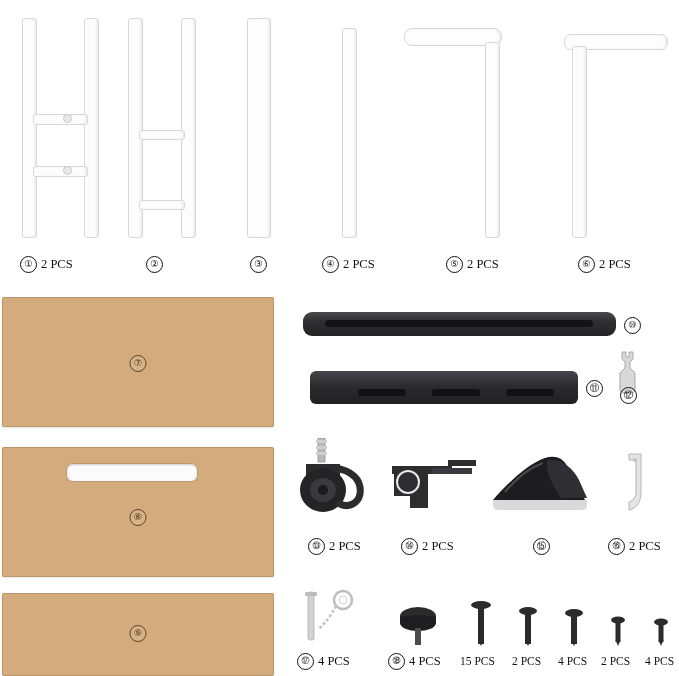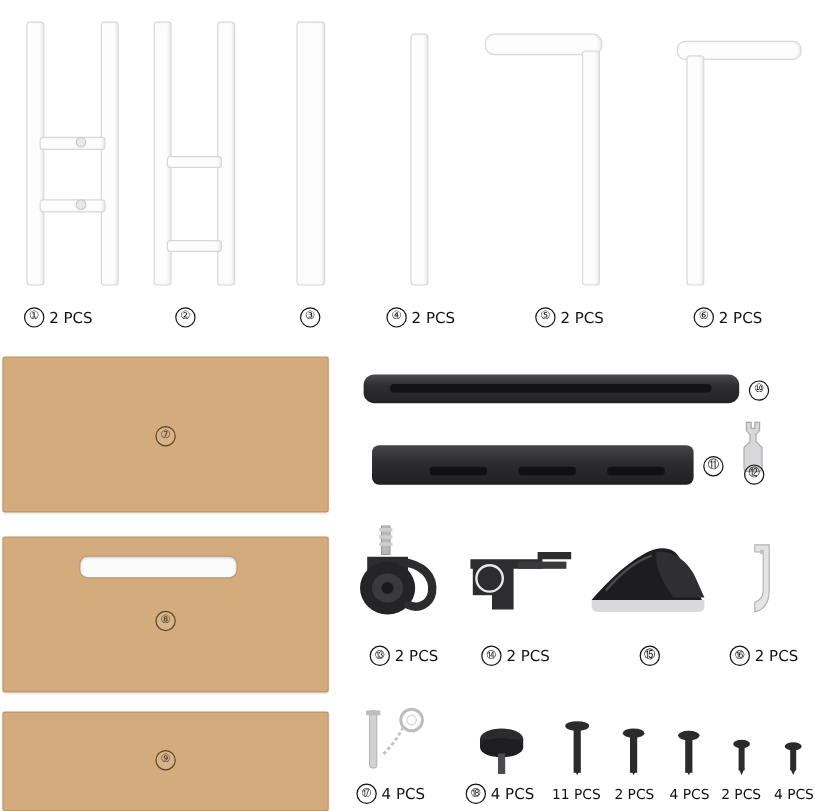--- a/index.html
+++ b/index.html
@@ -38,21 +38,21 @@
     width: 15px;
     height: 15px;
     border: 1px solid #111;
     border-radius: 50%;
     font-size: 9.5px;
     line-height: 14px;
     text-align: center;
     color: #111;
   }
   .circnum.wide { font-size: 8px; }
-  .lbl-txt { font-size: 12.5px; }
+  .lbl-txt { font-size: 12.5px; font-family: Liberation Serif, serif; }
   
   .tube {
     background: #fdfdfd;
     border: 1px solid #d8d8d8;
     border-radius: 3px;
     box-shadow: inset -2px 0 3px -1px rgba(0,0,0,0.10),
                 inset 2px 0 2px -1px rgba(255,255,255,0.9);
     position: absolute;
   }
   .bolt {
@@ -330,21 +330,21 @@
   </div>
 
   <div class="smallscrew" style="left:470px; top:600px; width:22px; height:46px;">
     <svg width="22" height="46" viewBox="0 0 22 46">
       <ellipse cx="11" cy="5" rx="10" ry="4" fill="#2b2b2e"></ellipse>
       <rect x="8" y="6" width="6" height="38" fill="#2b2b2e"></rect>
       <polygon points="8,40 14,40 11,46" fill="#2b2b2e"></polygon>
     </svg>
   </div>
   <div class="label" style="left:460px; top:655px;">
-    <span class="lbl-txt" style="font-size:11.5px;">11 PCS</span>
+    <span class="lbl-txt" style="font-size:11.5px;">15 PCS</span>
   </div>
 
   <div class="smallscrew" style="left:518px; top:606px; width:20px; height:40px;">
     <svg width="20" height="40" viewBox="0 0 20 40">
       <ellipse cx="10" cy="5" rx="9" ry="4" fill="#2b2b2e"></ellipse>
       <rect x="7" y="6" width="6" height="32" fill="#2b2b2e"></rect>
       <polygon points="7,34 13,34 10,40" fill="#2b2b2e"></polygon>
     </svg>
   </div>
   <div class="label" style="left:512px; top:655px;">

